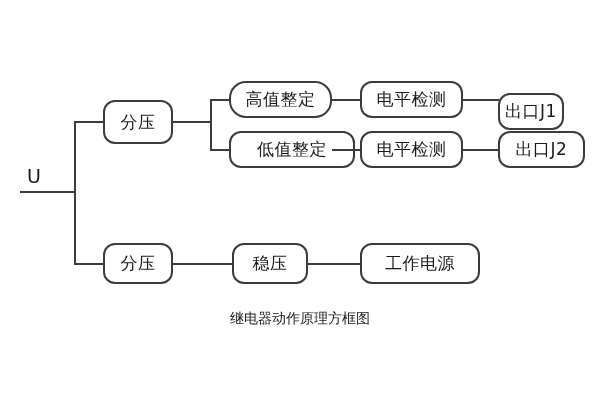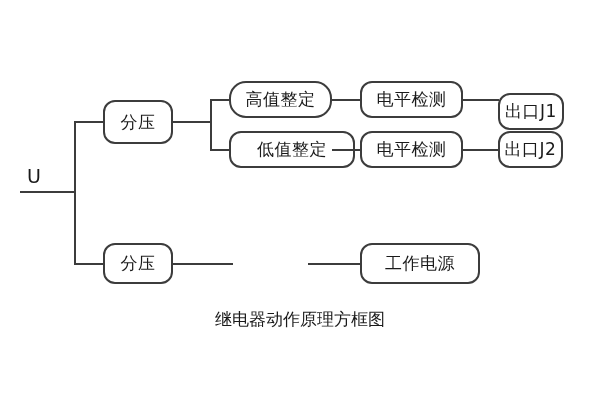--- a/index.html
+++ b/index.html
@@ -49,21 +49,21 @@
   .label-u {
     position: absolute;
     color: #1a1a1a;
     font-size: 19px;
     line-height: 1;
     white-space: nowrap;
   }
   .caption {
     position: absolute;
     color: #1a1a1a;
-    font-size: 17px;
+    font-size: 14px;
     line-height: 1;
     white-space: nowrap;
     text-align: center;
   }
 </style>
 </head>
 <body>
 
 <div id="canvas">
 
@@ -86,22 +86,23 @@
   <div class="node" style="left:229px; top:81px; width:103px; height:37px;border-radius:17px;">高值整定</div>
   <div class="wire-h" style="left:332px; top:99px; width:29px;"></div>
   <div class="node" style="left:360px; top:81px; width:103px; height:37px;">电平检测</div>
   <div class="wire-h" style="left:463px; top:99px; width:36px;"></div>
   <div class="node" style="left:498px; top:81px; width:66px; height:37px;margin-top:12px;">出口J1</div>
 
   <div class="node" style="left:229px; top:131px; width:126px; height:37px;">低值整定</div>
   <div class="wire-h" style="left:332px; top:149px; width:29px;"></div>
   <div class="node" style="left:360px; top:131px; width:103px; height:37px;">电平检测</div>
   <div class="wire-h" style="left:463px; top:149px; width:36px;"></div>
-  <div class="node" style="left:498px; top:131px; width:65px; height:37px;">出口J2</div>
+  <div class="node" style="left:498px; top:131px; width:87px; height:37px;">出口J2</div>
 
   <div class="node" style="left:103px; top:243px; width:70px; height:41px;">分压</div>
   <div class="wire-h" style="left:173px; top:263px; width:60px;"></div>
+  <div class="node" style="left:232px; top:243px; width:76px; height:41px;">稳压</div>
   <div class="wire-h" style="left:308px; top:263px; width:54px;"></div>
   <div class="node" style="left:360px; top:243px; width:120px; height:41px;">工作电源</div>
 
   <div class="caption" style="left:0; top:311px; width:600px;">继电器动作原理方框图</div>
 
 </div>
 
 </body></html>

